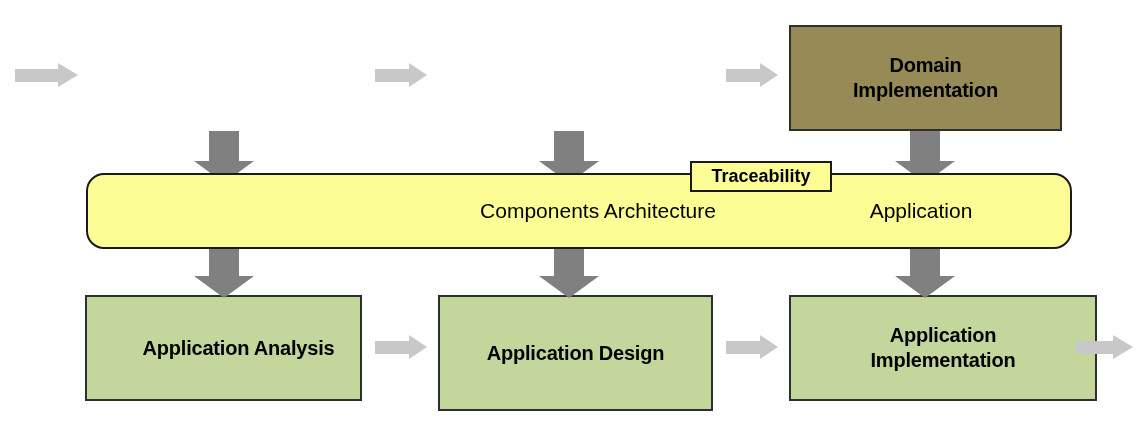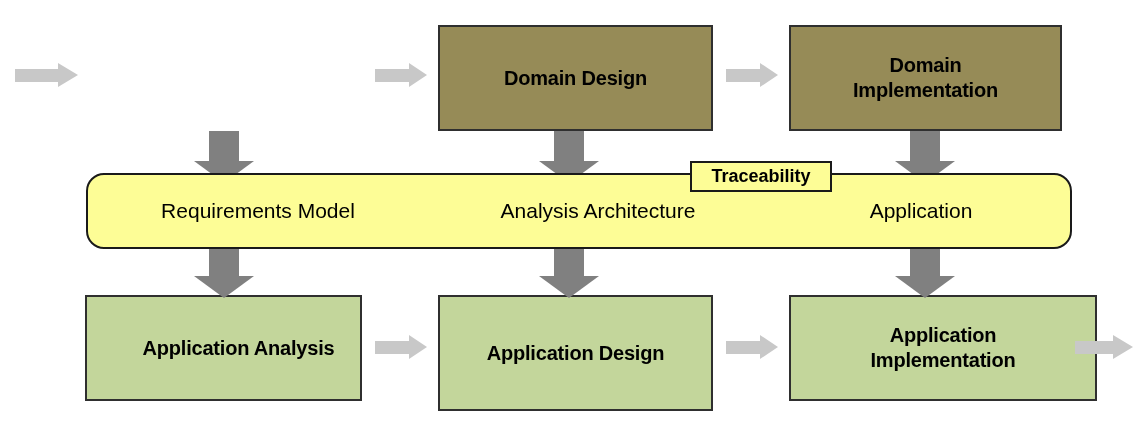--- a/index.html
+++ b/index.html
@@ -138,23 +138,20 @@
     <div class="shaft" style="width:43px;"></div>
     <div class="head" style="border-left-width:20px;"></div>
   </div>
 
 
   <div class="harrow" style="left:375px; top:63px; width:52px; height:25px;">
     <div class="shaft" style="width:34px;"></div>
     <div class="head" style="border-left-width:18px;"></div>
   </div>
 
-  <div class="pbox domain" style="left:438px; top:25px; width:275px; height:106px;">
-    <span>Domain Design</span>
-  </div>
 
   <div class="harrow" style="left:726px; top:63px; width:52px; height:25px;">
     <div class="shaft" style="width:34px;"></div>
     <div class="head" style="border-left-width:18px;"></div>
   </div>
 
   <div class="pbox domain" style="left:789px; top:25px; width:273px; height:106px;align-items:center;">
     <span>Domain<br>Implementation</span>
   </div>
 
@@ -167,25 +164,22 @@
     <div class="shaft" style="left:15px; width:30px; height:30px;"></div>
     <div class="head" style="border-top-width:22px;"></div>
   </div>
 
   <div class="varrow" style="left:895px; top:131px; width:60px; height:52px;">
     <div class="shaft" style="left:15px; width:30px; height:30px;"></div>
     <div class="head" style="border-top-width:22px;"></div>
   </div>
 
   <div id="artifact-band">
-    <div class="artifact-label" style="left:0px; width:340px;">
-      <span>Requirements Model</span>
-    </div>
     <div class="artifact-label" style="left:340px; width:340px;">
-      <span>Analysis Architecture</span>
+      <span>Components Architecture</span>
     </div>
     <div class="artifact-label" style="left:680px; width:306px;">
       <span>Application</span>
     </div>
   </div>
 
   <div id="traceability-box">
     <span>Traceability</span>
   </div>
 

